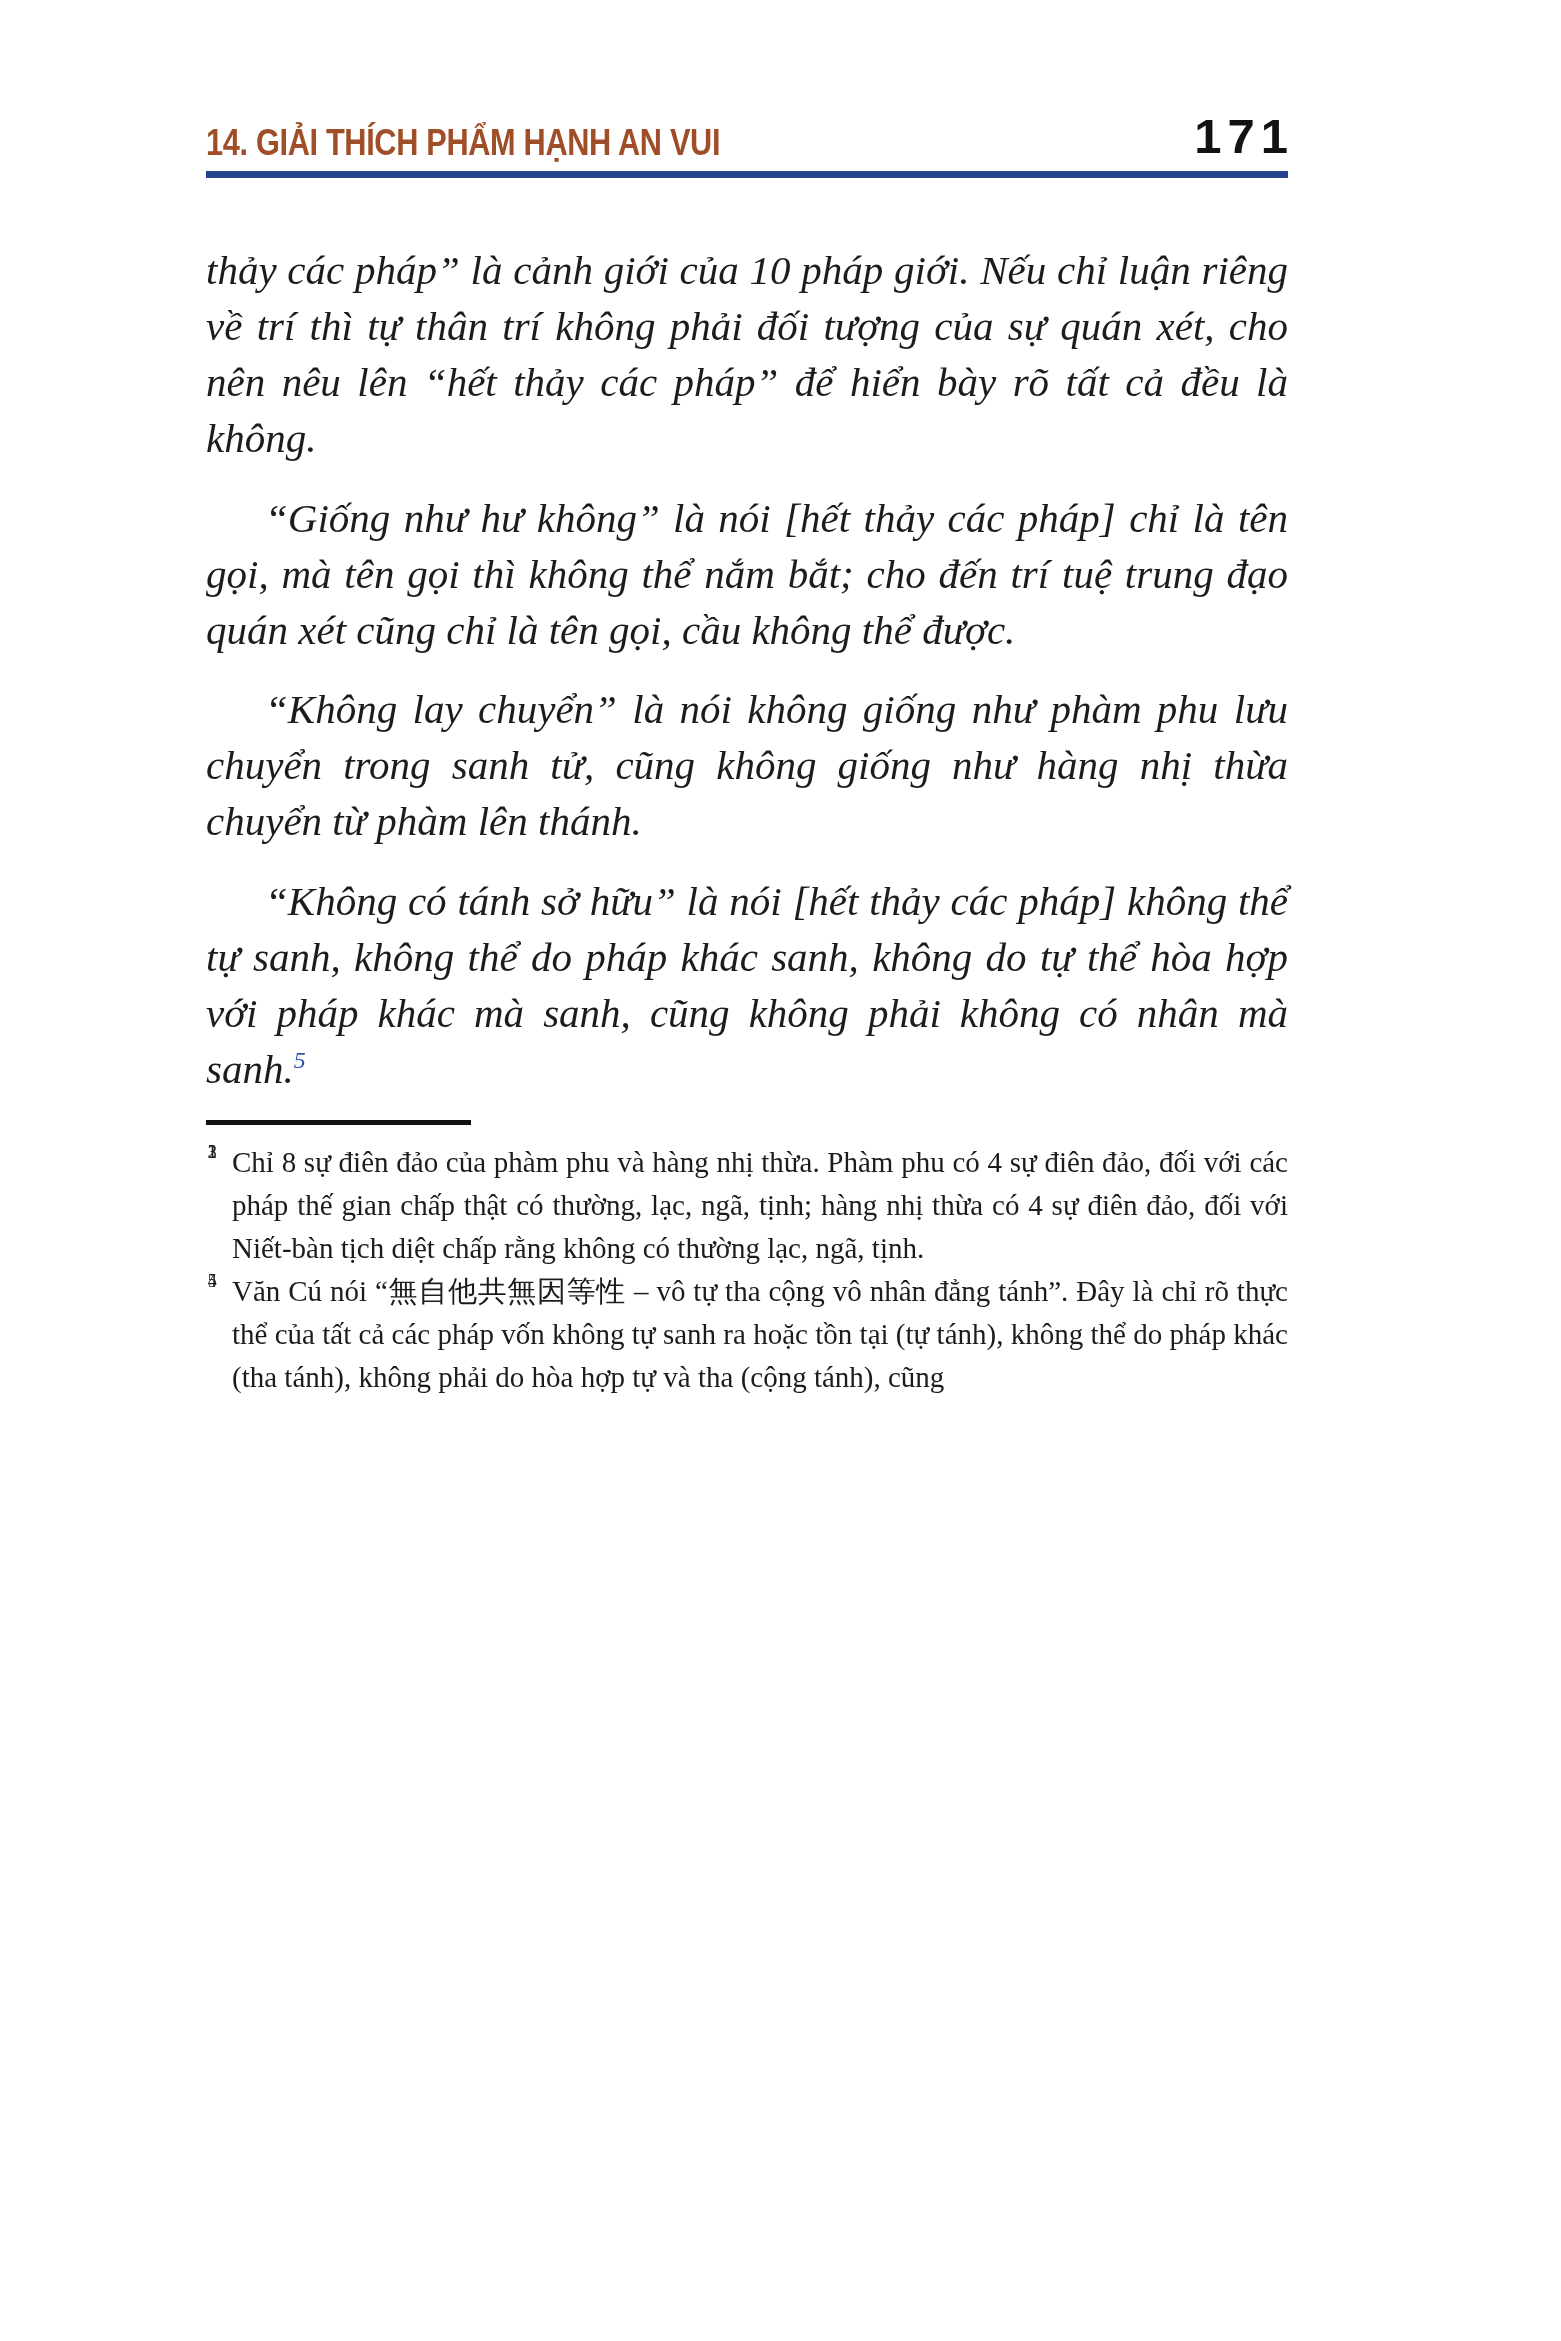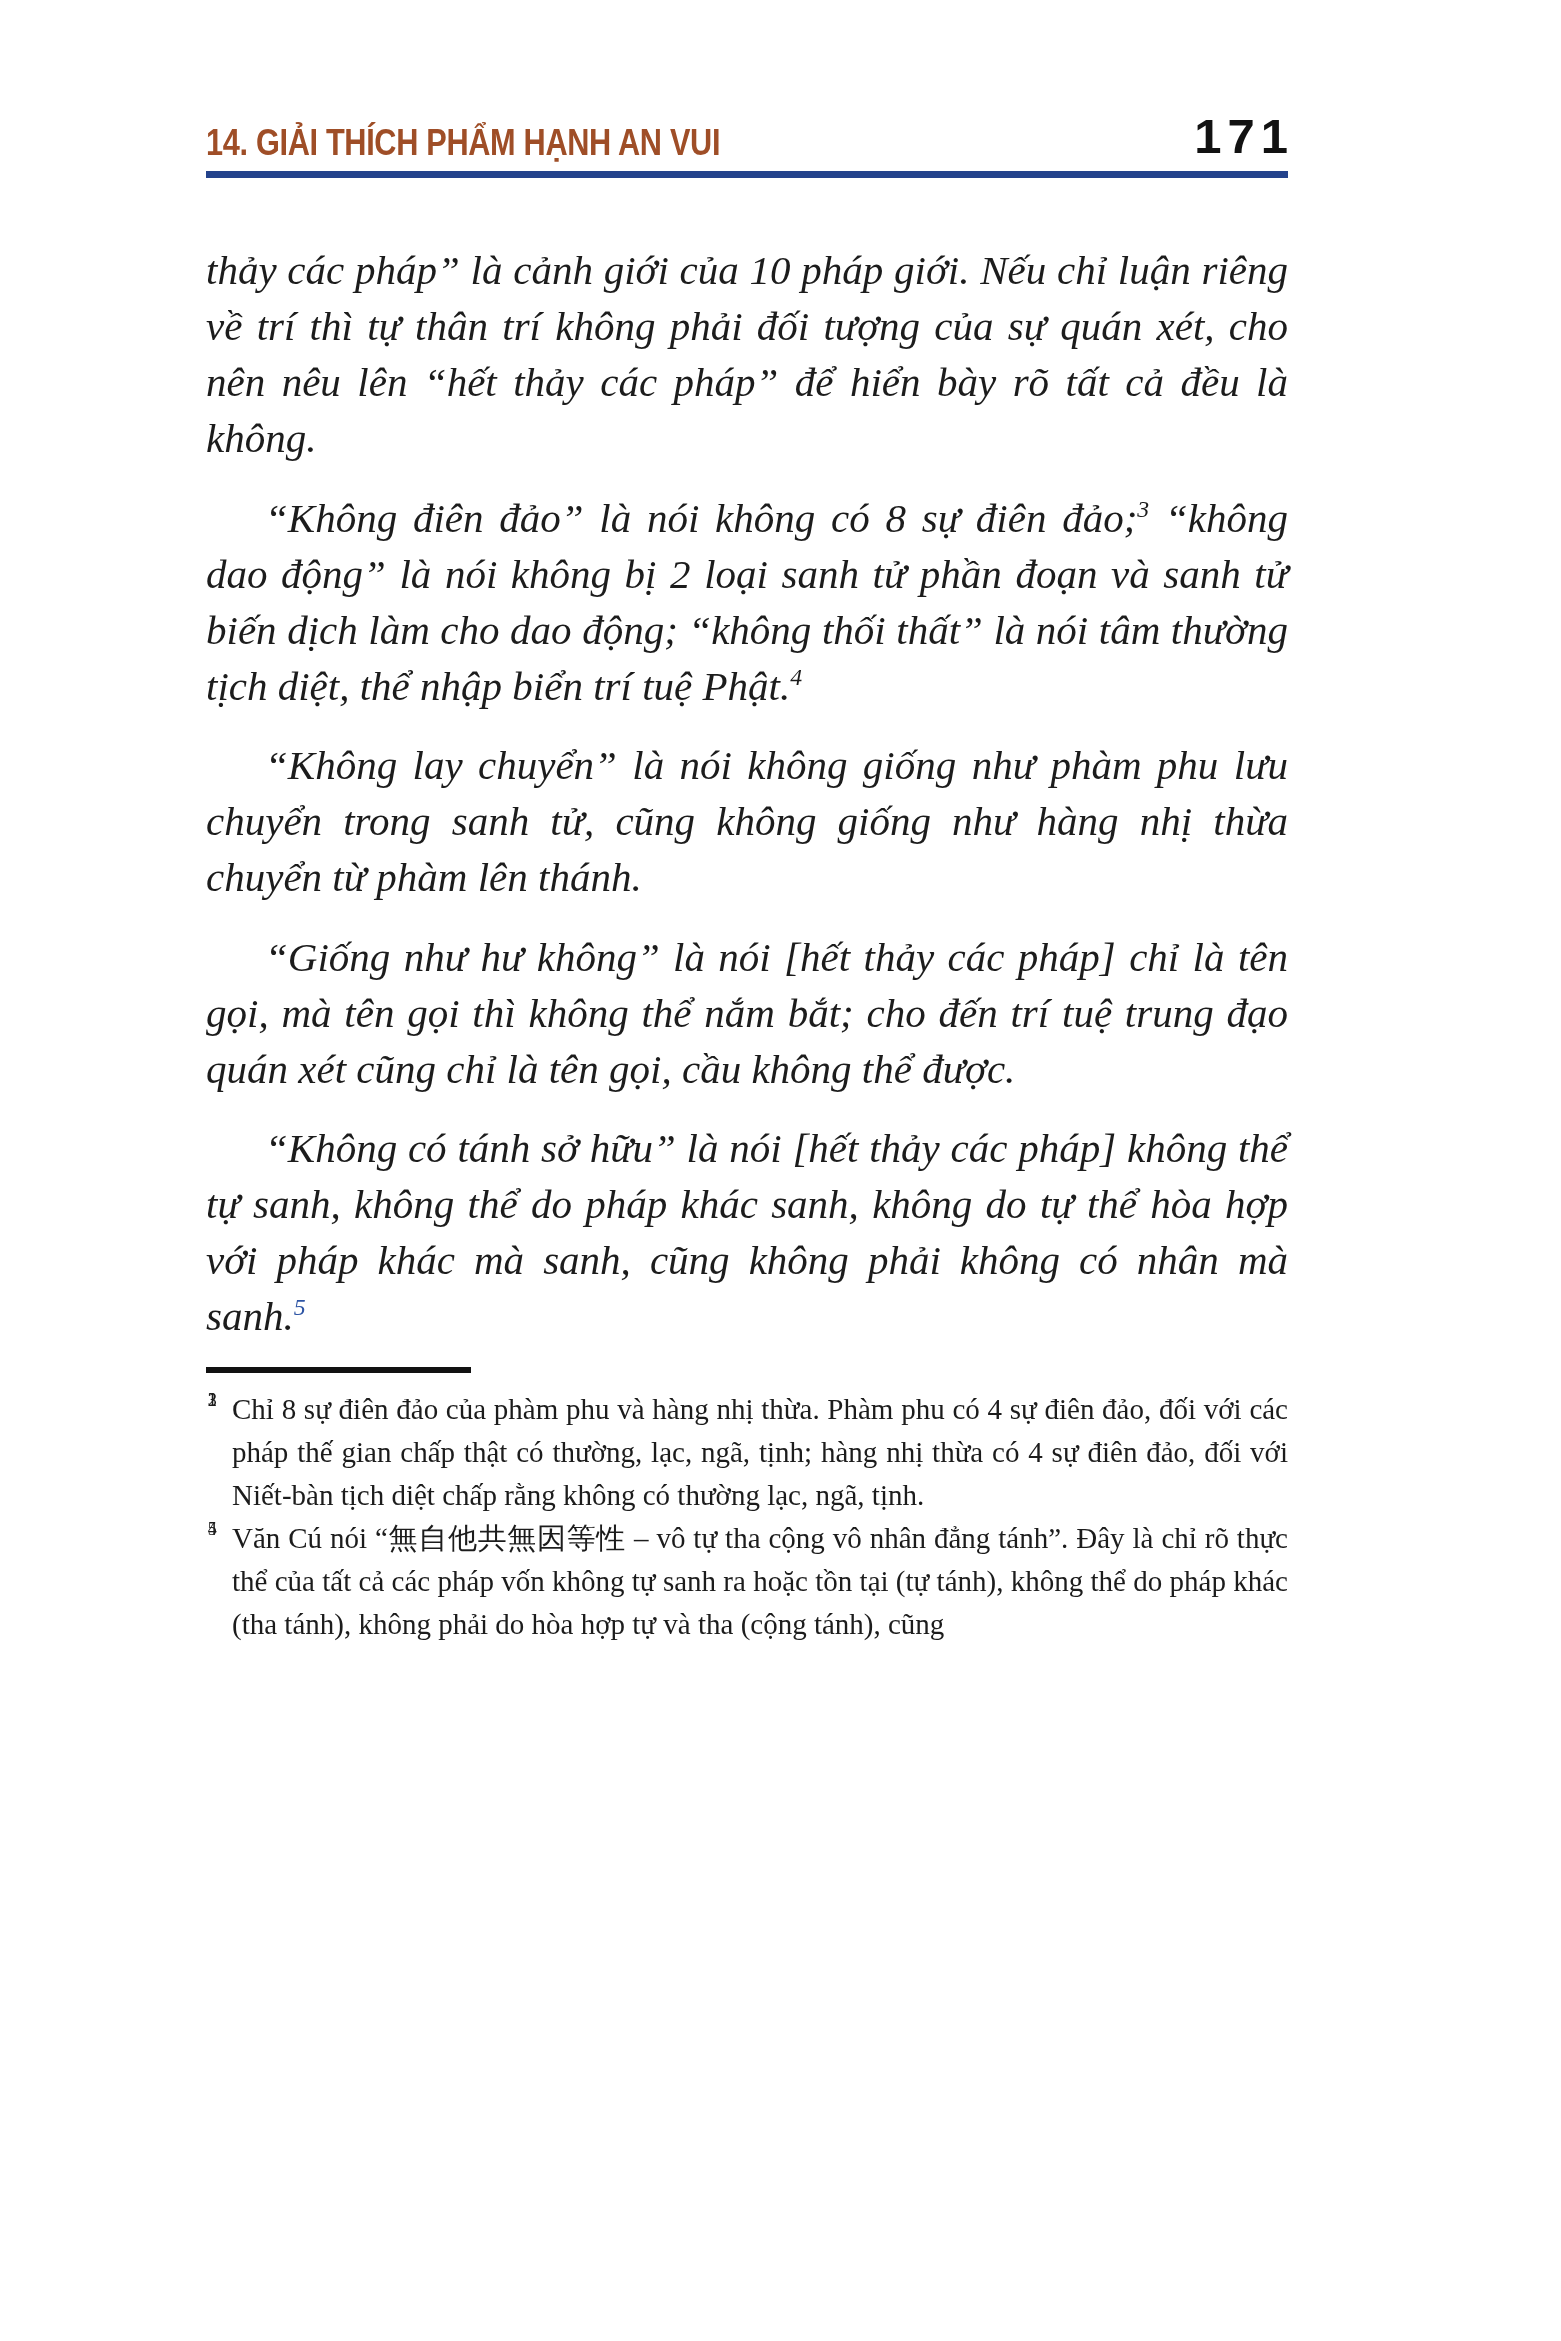--- a/index.html
+++ b/index.html
@@ -90,23 +90,22 @@
 <div class="page">
   <header class="page-header">
     <div class="chapter-title">14. GIẢI THÍCH PHẨM HẠNH AN VUI</div>
     <div class="page-number">171</div>
   </header>
 
   <div class="header-rule"></div>
 
   <main class="body-text" id="body-text">
       <p class="para">thảy các pháp” là cảnh giới của 10 pháp giới. Nếu chỉ luận riêng về trí thì tự thân trí không phải đối tượng của sự quán xét, cho nên nêu lên “hết thảy các pháp” để hiển bày rõ tất cả đều là không.</p>
-      <p class="para indent">“Không điên đảo” là nói không có 8 sự điên đảo;<sup class="ref">3</sup> “không dao động” là nói không bị 2 loại sanh tử phần đoạn và sanh tử biến dịch làm cho dao động; “không thối thất” là nói tâm thường tịch diệt, thể nhập biển trí tuệ Phật.<sup class="ref">4</sup></p>
+      <p class="para indent">“Giống như hư không” là nói [hết thảy các pháp] chỉ là tên gọi, mà tên gọi thì không thể nắm bắt; cho đến trí tuệ trung đạo quán xét cũng chỉ là tên gọi, cầu không thể được.</p>
       <p class="para indent">“Không lay chuyển” là nói không giống như phàm phu lưu chuyển trong sanh tử, cũng không giống như hàng nhị thừa chuyển từ phàm lên thánh.</p>
-      <p class="para indent">“Giống như hư không” là nói [hết thảy các pháp] chỉ là tên gọi, mà tên gọi thì không thể nắm bắt; cho đến trí tuệ trung đạo quán xét cũng chỉ là tên gọi, cầu không thể được.</p>
       <p class="para indent">“Không có tánh sở hữu” là nói [hết thảy các pháp] không thể tự sanh, không thể do pháp khác sanh, không do tự thể hòa hợp với pháp khác mà sanh, cũng không phải không có nhân mà sanh.<sup class="ref blue">5</sup></p>
     </main>
 
   <div class="footnote-separator"></div>
 
   <section class="footnotes" id="footnotes">
       <div class="footnote"><span class="fn-marker">1</span></div>
       <div class="footnote"><span class="fn-marker">2</span></div>
       <div class="footnote"><span class="fn-marker">3</span><span>Chỉ 8 sự điên đảo của phàm phu và hàng nhị thừa. Phàm phu có 4 sự điên đảo, đối với các pháp thế gian chấp thật có thường, lạc, ngã, tịnh; hàng nhị thừa có 4 sự điên đảo, đối với Niết-bàn tịch diệt chấp rằng không có thường lạc, ngã, tịnh.</span></div>
       <div class="footnote"><span class="fn-marker">4</span></div>

